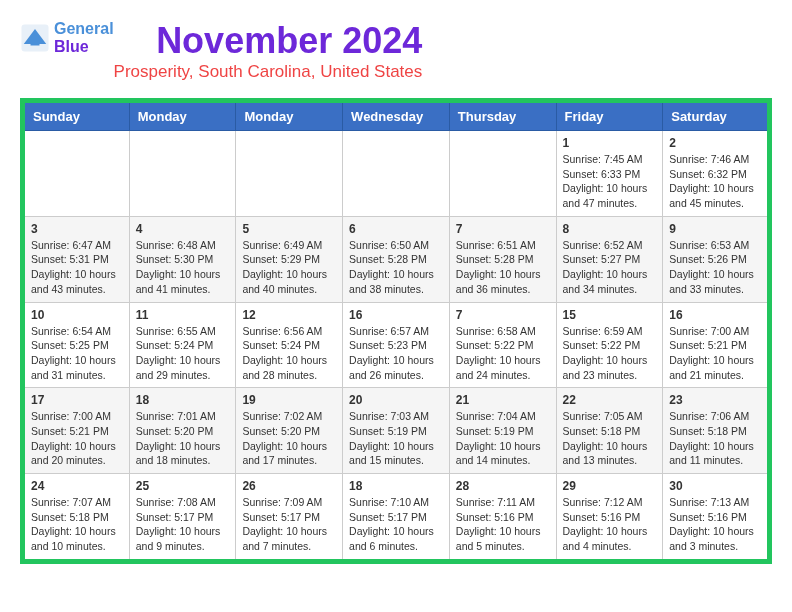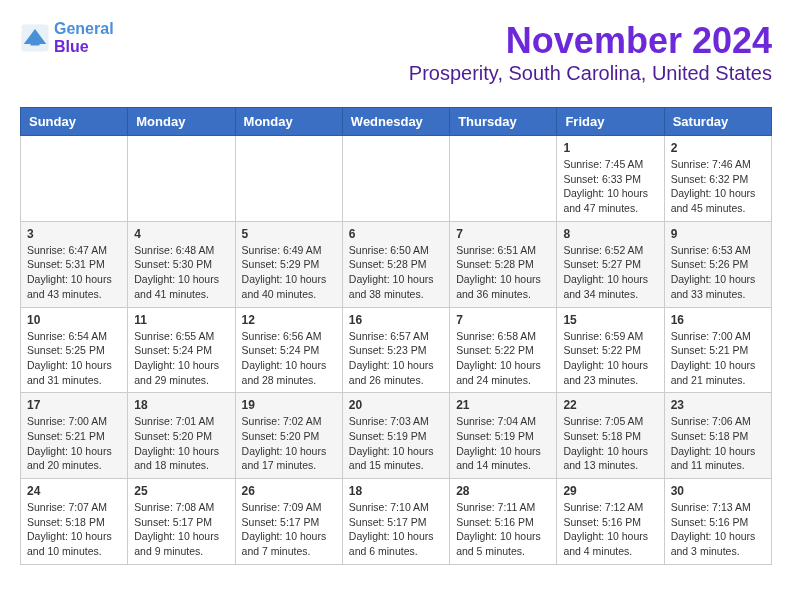--- a/index.html
+++ b/index.html
@@ -5,23 +5,22 @@
     * { box-sizing: border-box; margin: 0; padding: 0; }
     body {
       font-family: Arial, sans-serif;
       background: #fff;
       width: 792px;
       min-height: 612px;
       padding: 20px;
     }
     .header-area {
       display: flex;
-      justify-content: space-between;
       align-items: flex-start;
-      margin-bottom: 22px;
+      margin-bottom: 16px;
     }
     .logo {
       display: flex;
       align-items: center;
     }
     .logo-text {
       font-size: 18px;
       font-weight: bold;
       color: #333;
       line-height: 1.1;
@@ -33,27 +32,27 @@
     }
     .title-area {
       text-align: right;
     }
     .month-title {
       font-size: 36px;
       font-weight: bold;
       color: #6d28d9;
     }
     .location {
-      font-size: 20px;
-      color: #4c1d95;
+      font-size: 17px;
+      color: #ef4444;
     }
     .calendar-table {
       width: 100%;
       border-collapse: collapse;
-      border: 1px solid #22c55e;
+      border: 5px solid #22c55e;
     }
     .calendar-table th {
       background-color: #3a6fc4;
       color: #fff;
       text-align: left;
       padding: 6px 8px;
       font-size: 13px;
       border: 1px solid #2a5ba4;
     }
     .calendar-table td {

